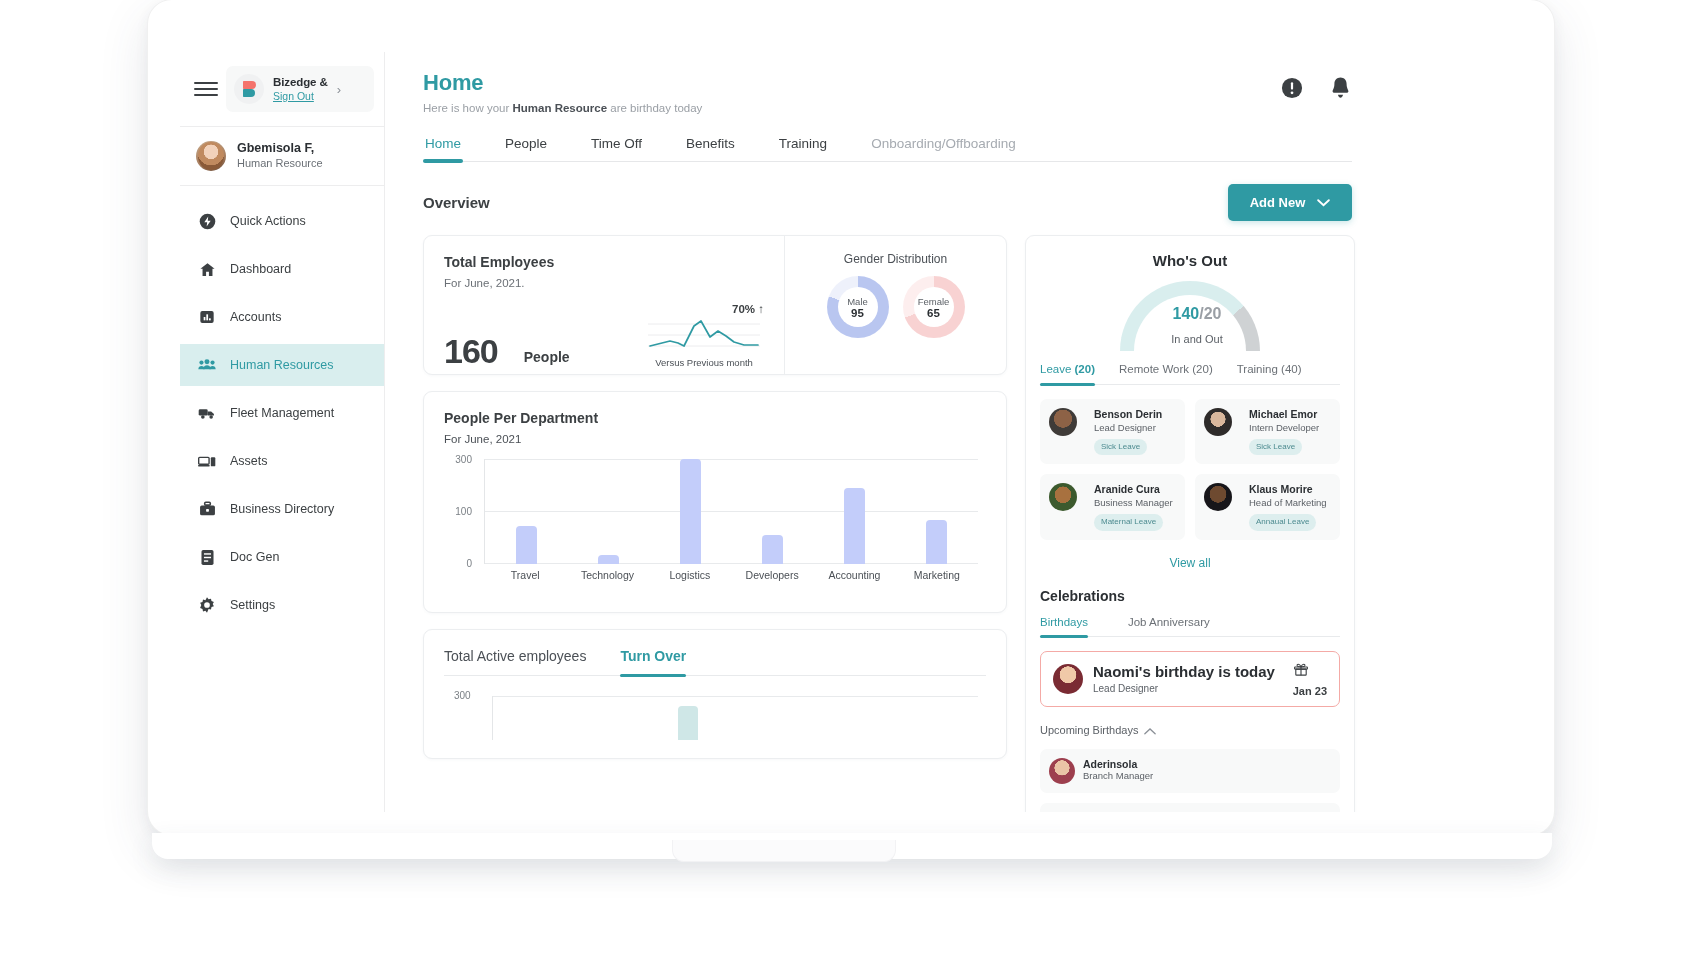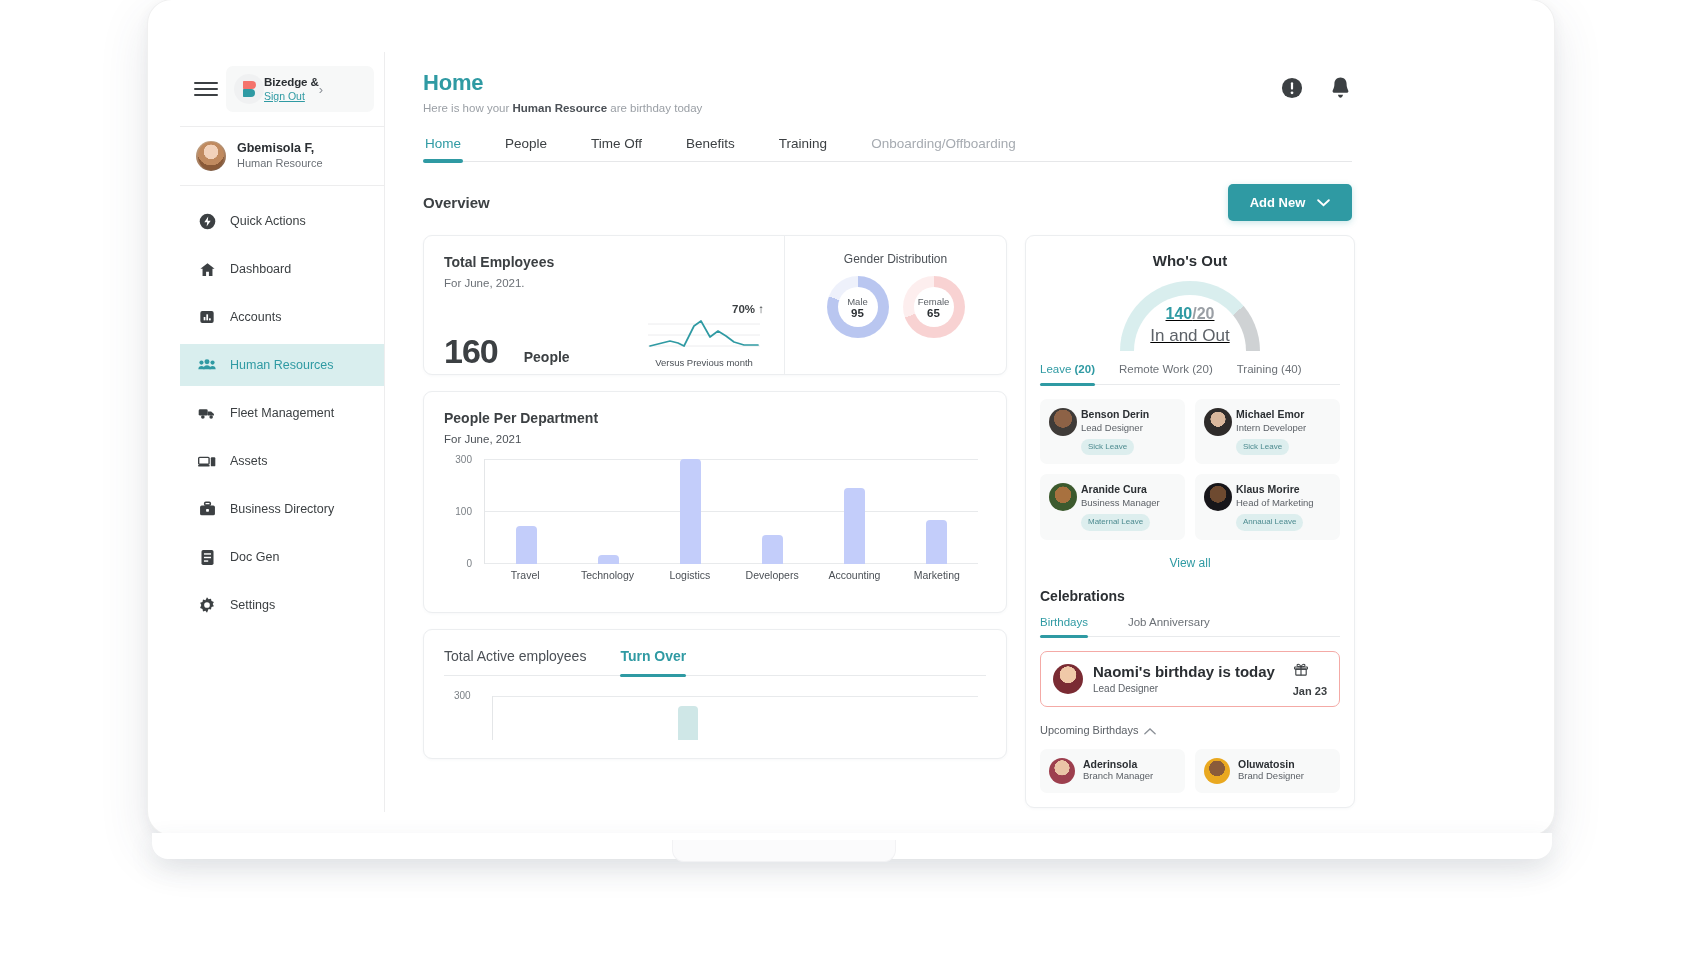--- a/index.html
+++ b/index.html
@@ -55,21 +55,21 @@
     border-right: 1px solid #ededee;
   }
   .brand-row {
     display: flex; align-items: center;
     padding: 14px 10px 14px 14px;
     gap: 8px;
   }
   .hamburger { width: 24px; flex: 0 0 24px; display: flex; flex-direction: column; gap: 4px; cursor: pointer; }
   .hamburger span { display: block; height: 2px; background: #3c4043; border-radius: 1px; }
   .brand-card {
-    display: flex; align-items: center; 
+    display: flex; align-items: center; gap: 9px;
     background: #f7f8f8;
     border-radius: 7px;
     padding: 8px 8px 8px 8px;
     flex: 1 1 auto;
     cursor: pointer;
   }
   .brand-logo {
     width: 30px; height: 30px; border-radius: 50%;
     background: #f0f1f2;
     position: relative; flex: 0 0 30px;
@@ -250,39 +250,39 @@
   .gauge { position: relative; width: 140px; height: 72px; overflow: hidden; }
   .gauge .arc-bg {
     position: absolute; left: 0; top: 0; width: 140px; height: 140px; border-radius: 50%;
     background: conic-gradient(from 270deg, #d9eeee 0deg 140deg, #cfd2d4 140deg 180deg, transparent 180deg 360deg);
   }
   .gauge .arc-inner {
     position: absolute; left: 14px; top: 14px; width: 112px; height: 112px; border-radius: 50%;
     background: #fff;
   }
   .gauge-text {
-    position: absolute; left: 0; top: 24px; width: 140px; text-align: center; text-decoration: underline;
+    position: absolute; left: 7px; top: 24px; width: 140px; text-align: center;
   }
   .gauge-num { font-size: 16px; font-weight: bold; color: #2f9aa3; }
   .gauge-num span { color: #9a9fa5; }
-  .gauge-cap { font-size: 17px; color: #5c6167; margin-top: 3px; }
+  .gauge-cap { font-size: 11px; color: #5c6167; margin-top: 10px; }
 
   .who-tabs { display: flex; gap: 24px; border-bottom: 1px solid #e8eaec; margin-top: 10px; }
   .who-tab { font-size: 11.5px; color: #6b7076; padding-bottom: 9px; position: relative; cursor: pointer; }
   .who-tab.active { color: #2f9aa3; }
   .who-tab.active b { font-weight: bold; }
   .who-tab.active::after {
     content: ""; position: absolute; left: 0; right: 0; bottom: -2px;
     height: 3px; background: #2f9aa3; border-radius: 2px;
   }
 
   .out-grid { display: grid; grid-template-columns: 1fr 1fr; gap: 10px; margin-top: 14px; }
   .out-card {
     background: #f8f9f9; border-radius: 7px; padding: 9px 9px 9px 9px;
-    display: flex; gap: 4px; cursor: pointer;
+    display: flex; gap: 17px; cursor: pointer;
   }
   .out-av {
     width: 28px; height: 28px; border-radius: 50%; flex: 0 0 28px;
     background: #cfd4d8; overflow: hidden; position: relative;
   }
   .out-info { line-height: 1.3; min-width: 0; }
   .out-name { font-size: 10.5px; font-weight: bold; color: #2b2f33; white-space: nowrap; }
   .out-role { font-size: 9.5px; color: #5c6167; white-space: nowrap; }
   .out-badge {
     display: inline-block; margin-top: 5px;
@@ -305,21 +305,21 @@
   }
   .bday-av { width: 30px; height: 30px; border-radius: 50%; flex: 0 0 30px; overflow: hidden; background: #b08878; }
   .bday-txt { flex: 1 1 auto; line-height: 1.35; }
   .bday-title { font-size: 15px; font-weight: bold; color: #2b2f33; }
   .bday-role { font-size: 10px; color: #5c6167; }
   .bday-right { text-align: left; }
   .bday-date { font-size: 11px; font-weight: bold; color: #3c4043; margin-top: 4px; }
 
   .upcoming-row { display: flex; align-items: center; gap: 6px; margin-top: 14px; }
   .upcoming-label { font-size: 11px; color: #5c6167; }
-  .up-grid { display: grid; grid-template-columns: 1fr 1fr; gap: 10px; margin-top: 10px; }
+  .up-grid { display: grid; grid-template-columns: 1fr; gap: 10px; margin-top: 10px; }
   .up-card {
     background: #f8f9f9; border-radius: 7px; padding: 9px;
     display: flex; gap: 8px; cursor: pointer;
   }
   .up-av { width: 26px; height: 26px; border-radius: 50%; flex: 0 0 26px; overflow: hidden; }
   .up-name { font-size: 10.5px; font-weight: bold; color: #2b2f33; white-space: nowrap; }
   .up-role { font-size: 9.5px; color: #5c6167; white-space: nowrap; }
 </style>
 </head>
 <body>

